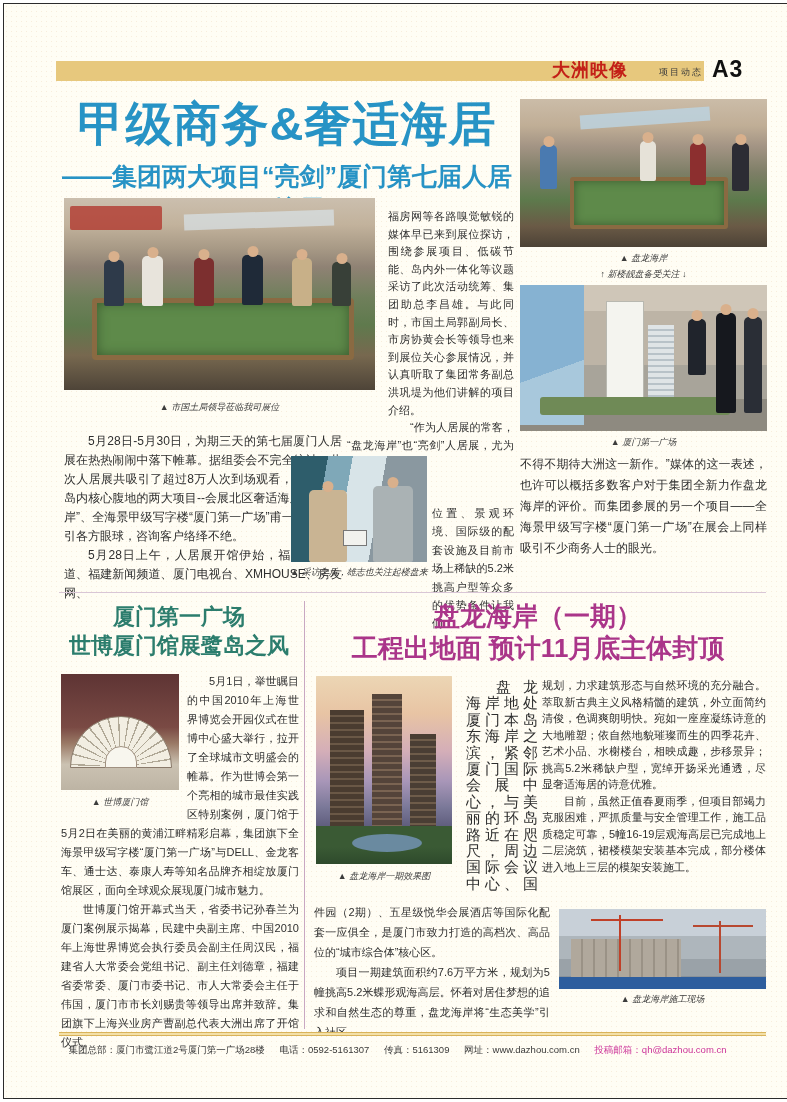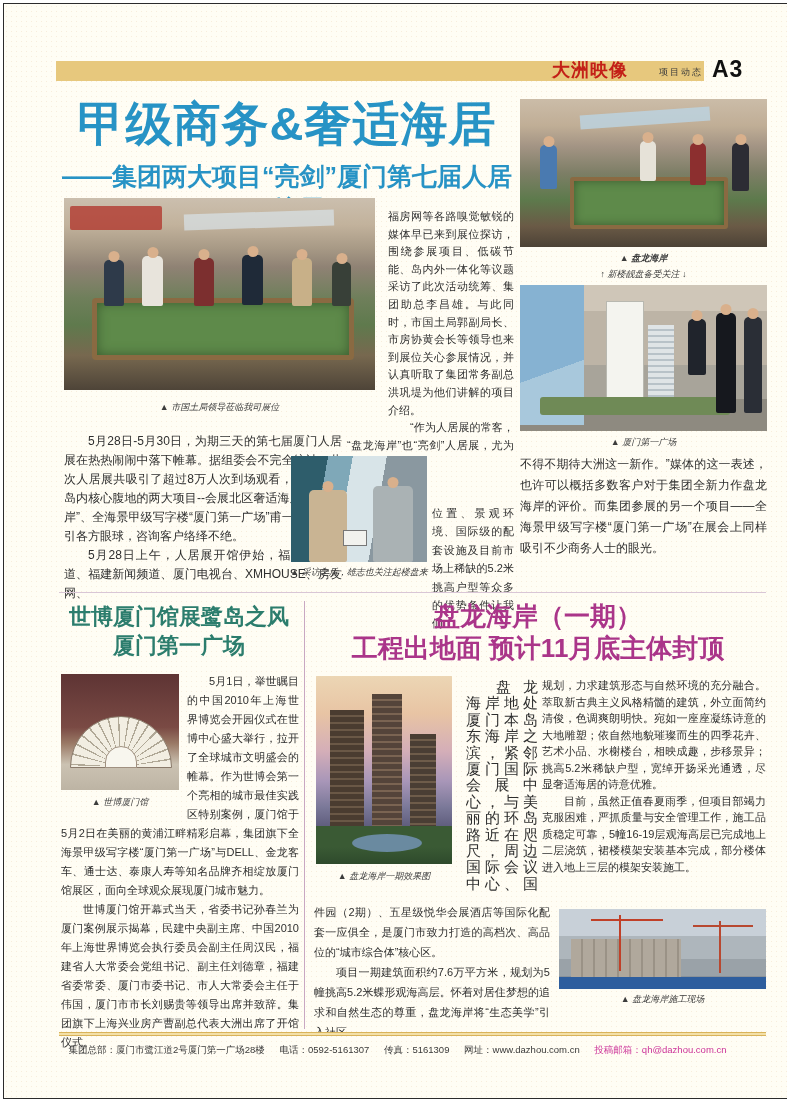--- a/index.html
+++ b/index.html
@@ -99,21 +99,21 @@
     <div class="ph" style="left:516px;top:95px;width:247px;height:148px;
                 background:linear-gradient(180deg,#cbbca8 0,#c0ae96 18%,#a39484 32%,#7d7e66 50%,#5d7a4c 68%,#6a5a46 86%,#4c4236 100%);">
       <div class="abs" style="left:60px;top:12px;width:130px;height:14px;background:#bcd4e4;opacity:.8;transform:rotate(-4deg);"></div>
       <div class="abs" style="left:50px;top:78px;width:150px;height:44px;background:#5e8a4a;border:4px solid #8a6a42;border-radius:3px;
                   box-shadow:inset 0 0 10px #3c5c30;"></div>
       <div class="fg" style="left:20px;top:46px;width:17px;height:44px;background:#4a7ab0;"></div>
       <div class="fg" style="left:120px;top:42px;width:16px;height:40px;background:#e6e2d8;"></div>
       <div class="fg" style="left:170px;top:44px;width:16px;height:42px;background:#8c2f2f;"></div>
       <div class="fg" style="left:212px;top:44px;width:17px;height:48px;background:#2c2c34;"></div>
     </div>
-    <div class="cap" style="left:516px;top:248px;width:247px;font-weight:bold;">▲ 盘龙海岸</div>
+    <div class="cap" style="left:516px;top:248px;width:247px;">▲ 盘龙海岸</div>
     <div class="cap" style="left:516px;top:264px;width:247px;">↑ 新楼靓盘备受关注 ↓</div>
 
     <div class="ph" style="left:516px;top:281px;width:247px;height:146px;
                 background:linear-gradient(180deg,#cfc6b8 0 18%,#bdb4a6 18% 55%,#a8a49a 55% 78%,#8e8a80 78% 100%);">
       <div class="abs" style="left:0;top:0;width:64px;height:140px;background:linear-gradient(160deg,#86b2d2 0 60%,#a8c8dc 60% 100%);"></div>
       <div class="abs" style="left:86px;top:16px;width:36px;height:96px;background:#f4f4ef;border:1px solid #b8b8b0;"></div>
       <div class="abs" style="left:128px;top:40px;width:26px;height:72px;background:repeating-linear-gradient(180deg,#dfe4e6 0 4px,#b8c2c8 4px 6px);"></div>
       <div class="abs" style="left:20px;top:112px;width:190px;height:18px;background:#6f8a56;border-radius:3px;"></div>
       <div class="fg" style="left:168px;top:34px;width:18px;height:56px;background:#20242c;"></div>
       <div class="fg" style="left:196px;top:28px;width:20px;height:100px;background:#16181e;"></div>
@@ -122,22 +122,22 @@
     <div class="cap" style="left:516px;top:432px;width:247px;">▲ 厦门第一广场</div>
 
     <div class="tx" style="left:516px;top:450px;width:247px;font-size:12px;line-height:21px;">
       <p>不得不期待大洲这一新作。”媒体的这一表述，也许可以概括多数客户对于集团全新力作盘龙海岸的评价。而集团参展的另一个项目——全海景甲级写字楼“厦门第一广场”在展会上同样吸引不少商务人士的眼光。</p>
     </div>
 
     <div class="rule-h" style="left:55px;top:588px;width:707px;"></div>
     <div class="rule-v" style="left:300px;top:597px;height:428px;"></div>
 
     <div class="hl-teal">
+      <div>厦门第一广场</div>
       <div>世博厦门馆展鹭岛之风</div>
-      <div>厦门第一广场</div>
     </div>
     <div class="tx" style="left:57px;top:668px;width:238px;font-size:11px;line-height:19px;">
       <div style="float:left;width:118px;margin:2px 8px 2px 0;">
         <div class="ph" style="position:relative;width:118px;height:116px;
                     background:linear-gradient(180deg,#5e3434 0,#7a4a44 46%,#9a7a66 60%,#cbc2b2 78%,#bdb4a4 100%);">
           <div class="abs" style="left:9px;top:42px;width:100px;height:50px;border-radius:100px 100px 0 0;
                       background:repeating-conic-gradient(from 250deg at 50% 100%,#f2eee2 0 10deg,#b0a896 10deg 12deg);
                       border:1px solid #8a7a6a;"></div>
           <div class="abs" style="left:44px;top:72px;width:30px;height:20px;border-radius:30px 30px 0 0;background:#f8f6ee;border:1px solid #a09080;"></div>
         </div>

